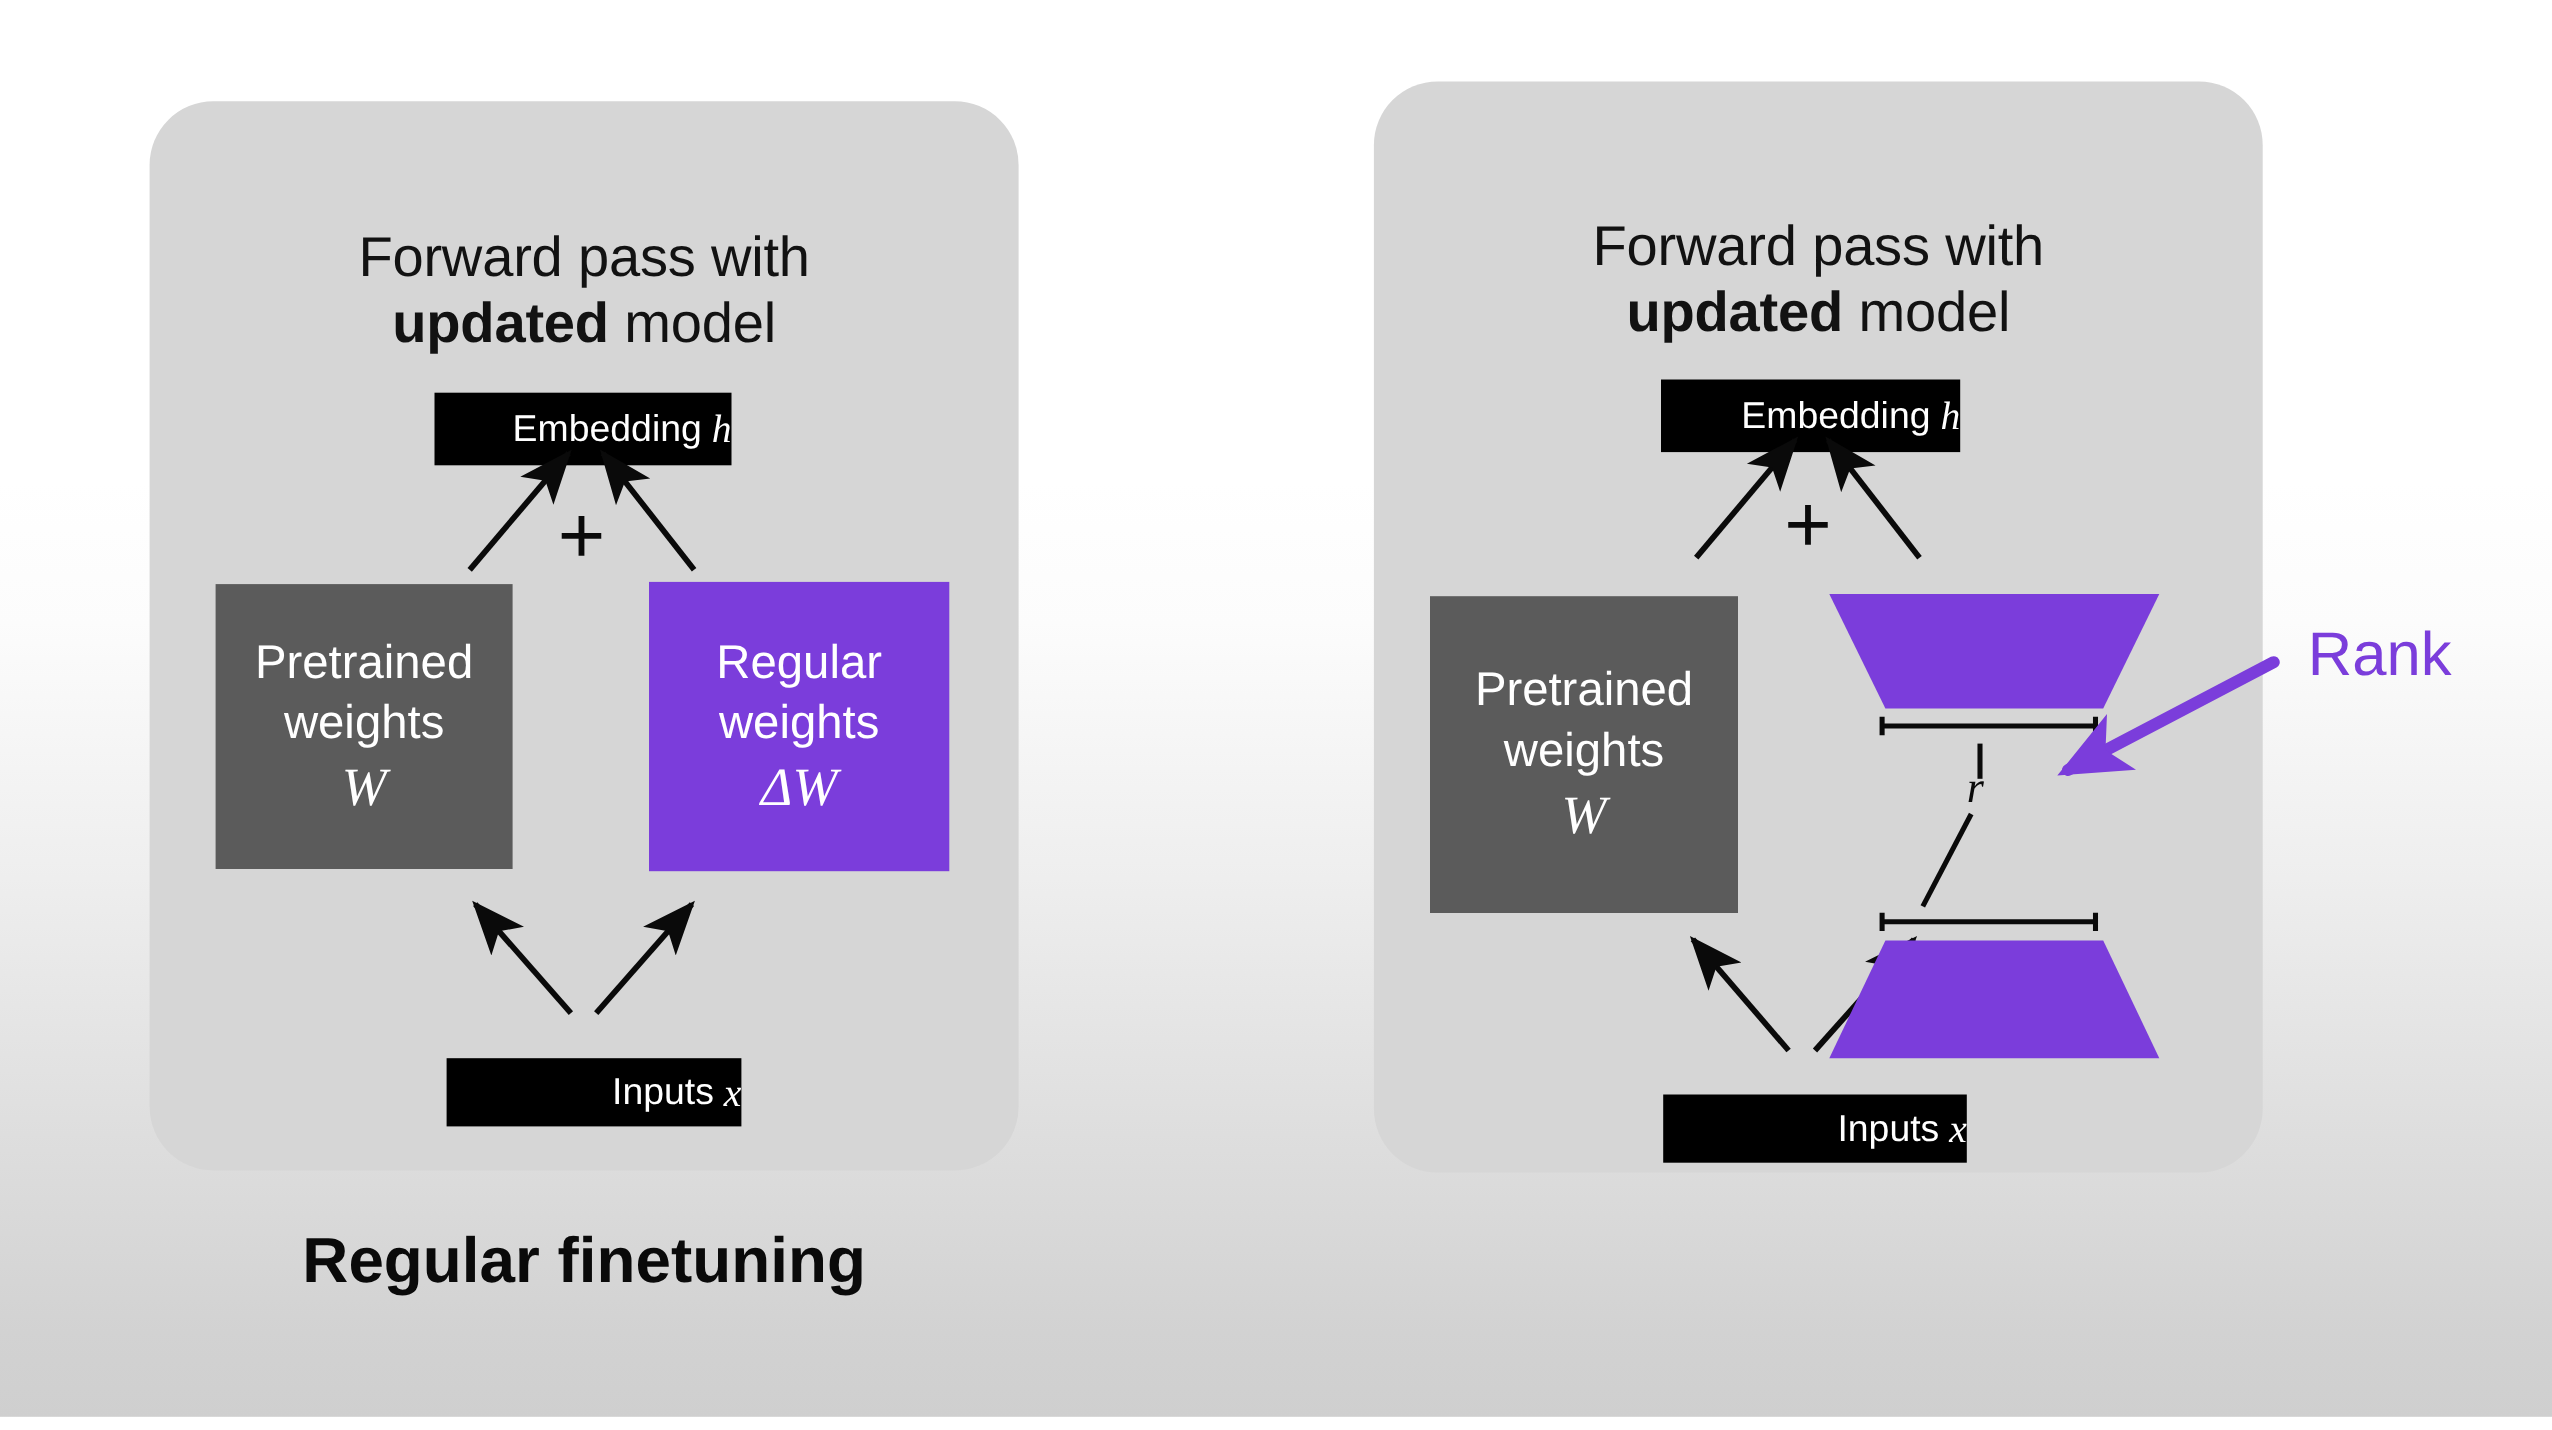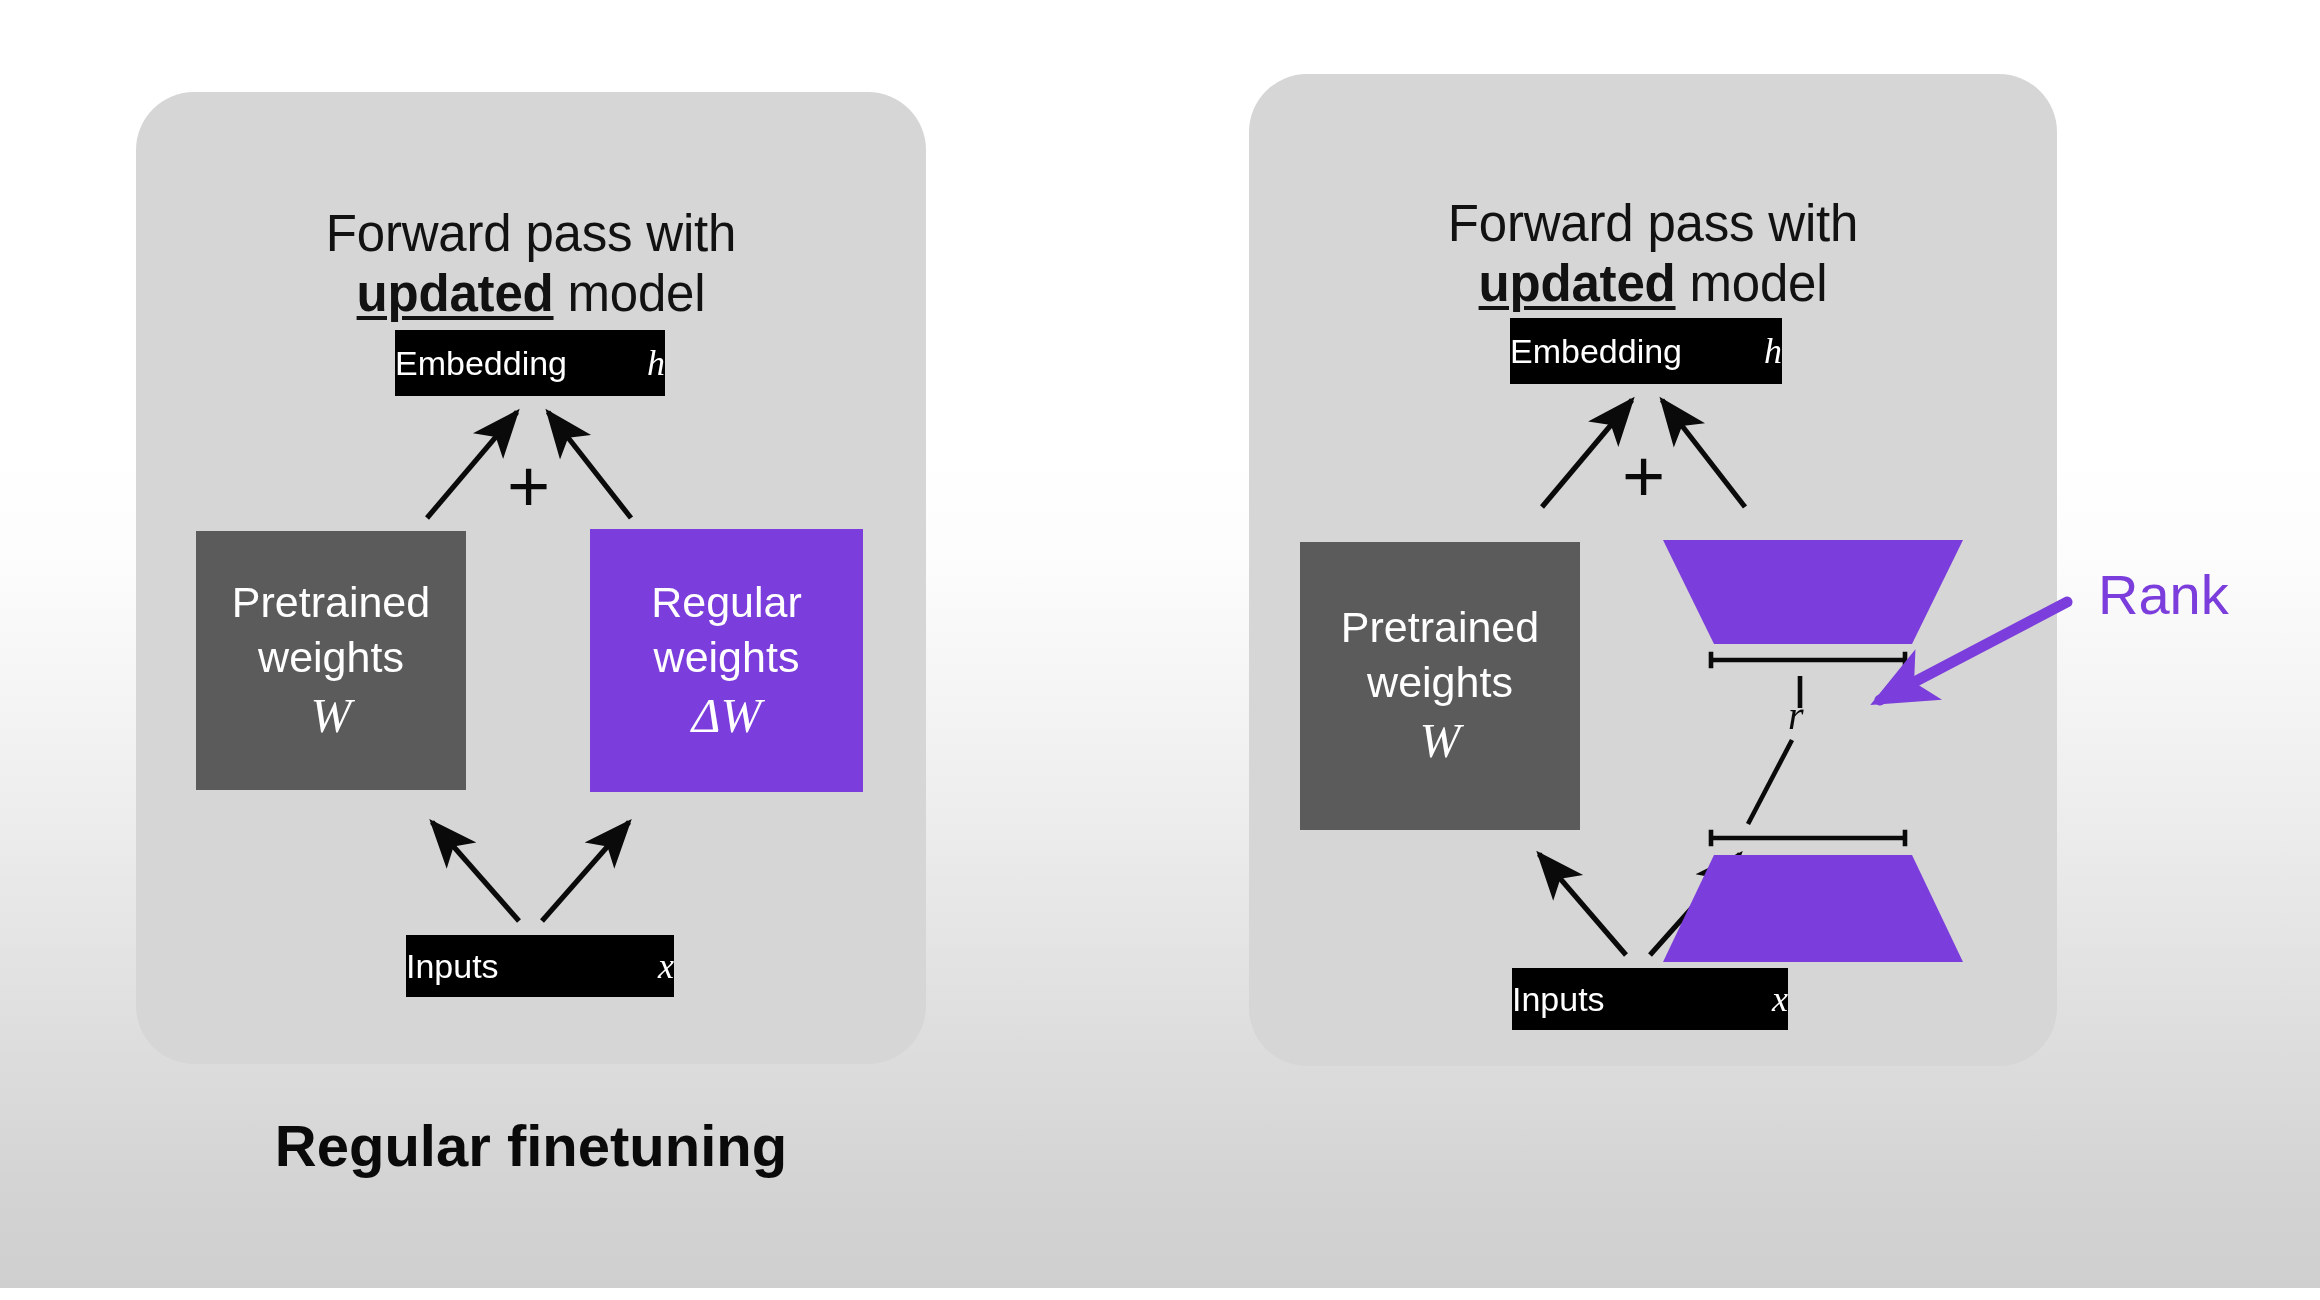--- a/index.html
+++ b/index.html
@@ -38,36 +38,36 @@
     color: #121212;
     font-size: 51px;
     line-height: 1.18;
     font-weight: 400;
     letter-spacing: -0.2px;
   }
   #panel-left  .panel-header { top: 112px; }
   #panel-right .panel-header { top: 120px; }
   .panel-header .hl {
     font-weight: 700;
-    text-decoration: underline;
     text-underline-offset: 5px;
     text-decoration-thickness: 4px;
   }
 
   
   .chip {
     position: absolute;
     background: #000000;
     color: #ffffff;
     display: flex;
     align-items: center;
-    justify-content: space-between;
+    justify-content: flex-end;
     font-size: 34px;
     white-space: nowrap;
     letter-spacing: 0px;
+    margin-top: 27px;
   }
   .chip .mathvar {
     font-family: "Liberation Serif", serif;
     font-style: italic;
     font-size: 36px;
     margin-left: 9px;
   }
 
   #chip-emb-left   { left: 395px;  top: 330px;  width: 270px; height: 66px; }
   #chip-inp-left   { left: 406px;  top: 935px;  width: 268px; height: 62px; }

